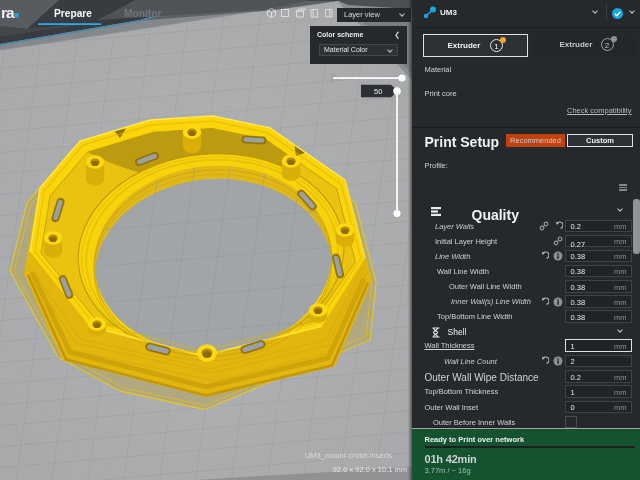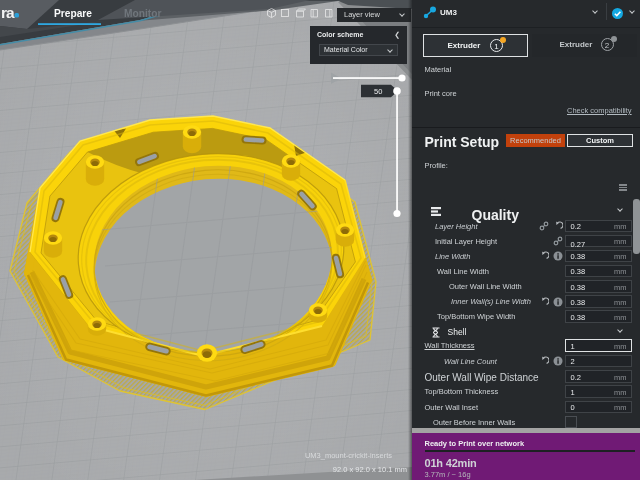--- a/index.html
+++ b/index.html
@@ -281,21 +281,21 @@
   </div>
 
   <div id="rows">
   <svg class="abs" style="left:19px; top:206.0px;" width="11" height="11">
         <rect x="0" y="1" width="10" height="2.2" fill="#e8eaec"></rect>
         <rect x="0" y="4.4" width="7" height="2.2" fill="#e8eaec"></rect>
         <rect x="0" y="7.8" width="10" height="2.2" fill="#e8eaec"></rect>
       </svg>
   <div class="abs" style="left:35.5px; top:206.5px; font-size:14px; font-weight:bold; color:#eff1f2;padding-left:24px;">Quality</div>
   <div class="chv" style="left:206px; top:207px;"></div>
-  <div class="abs" style="left:23px; top:221.5px; font-size:7.5px; font-style:italic; color:#c9cdd1;">Layer Height</div>
+  <div class="abs" style="left:23px; top:221.5px; font-size:7.5px; font-style:italic; color:#c9cdd1;">Layer Walls</div>
   <svg class="abs" style="left:126.5px; top:221px;" width="10" height="10">
         <g stroke="#90979c" stroke-width="1.2" fill="none">
           <circle cx="3" cy="7" r="1.8"></circle>
           <circle cx="7" cy="3" r="1.8"></circle>
           <line x1="3.8" y1="6.2" x2="6.2" y2="3.8"></line>
         </g>
       </svg>
   <svg class="abs" style="left:140.5px; top:221px;" width="10" height="10">
         <path d="M7.6,7.3 A3.2,3.2 0 1 0 4.4,2.1" fill="none" stroke="#b9bdc1" stroke-width="1.2"></path>
         <polygon points="3.2,0.6 5.6,2.3 3.4,3.9" fill="#b9bdc1"></polygon>
@@ -347,21 +347,21 @@
       </svg>
   <svg class="abs" style="left:140.5px; top:296.5px;" width="10" height="10">
         <circle cx="5" cy="5" r="4.5" fill="#8b9095"></circle>
         <rect x="4.3" y="4.2" width="1.5" height="3.6" fill="#26292c"></rect>
         <rect x="4.3" y="2.2" width="1.5" height="1.5" fill="#26292c"></rect>
       </svg>
   <div class="abs" style="left:152.5px; top:295.25px; width:67px; height:12.5px; background:#202327; border:1px solid #3f4347;">
         <span style="position:absolute; left:5px; top:1.5px; font-size:7.5px; color:#e8eaec;">0.38</span>
         <span style="position:absolute; right:4px; top:1.5px; font-size:7.5px; color:#8b8f93;">mm</span>
       </div>
-  <div class="abs" style="left:25px; top:312.0px; font-size:7.5px;">Top/Bottom Wipe Width</div>
+  <div class="abs" style="left:25px; top:312.0px; font-size:7.5px;">Top/Bottom Line Width</div>
   <div class="abs" style="left:152.5px; top:310.25px; width:67px; height:12.5px; background:#202327; border:1px solid #3f4347;">
         <span style="position:absolute; left:5px; top:1.5px; font-size:7.5px; color:#e8eaec;">0.38</span>
         <span style="position:absolute; right:4px; top:1.5px; font-size:7.5px; color:#8b8f93;">mm</span>
       </div>
   <svg class="abs" style="left:19px; top:326.5px;" width="11" height="11">
         <path d="M1.5,1 h7 M1.5,10 h7 M2.5,1 c0,3 4,3 4,4.5 c0,1.5 -4,1.5 -4,4.5 M6.5,1 c0,3 -4,3 -4,4.5 c0,1.5 4,1.5 4,4.5" fill="none" stroke="#e8eaec" stroke-width="1.1"></path>
       </svg>
   <div class="abs" style="left:35.5px; top:327px; font-size:8.5px; font-weight:normal; color:#eff1f2;">Shell</div>
   <div class="chv" style="left:206px; top:327.5px;"></div>
   <div class="abs" style="left:12.5px; top:341.0px; font-size:7.5px;text-decoration:underline;">Wall Thickness</div>
@@ -394,21 +394,21 @@
       </div>
   <div class="abs" style="left:12.5px; top:402.5px; font-size:7.5px;">Outer Wall Inset</div>
   <div class="abs" style="left:152.5px; top:400.75px; width:67px; height:12.5px; background:#202327; border:1px solid #3f4347;">
         <span style="position:absolute; left:5px; top:1.5px; font-size:7.5px; color:#e8eaec;">0</span>
         <span style="position:absolute; right:4px; top:1.5px; font-size:7.5px; color:#8b8f93;">mm</span>
       </div>
   <div class="abs" style="left:21px; top:418.0px; font-size:7.5px;">Outer Before Inner Walls</div>
   <div class="abs" style="left:152.5px; top:416.25px; width:12px; height:12px; background:#26292c; border:1px solid #4a4e53;"></div>
   </div>
 
-  <div class="abs" style="left:0; top:428px; width:228px; height:52px; background:#701a75; border-top:5px solid #a3a3a3;">
+  <div class="abs" style="left:0; top:428px; width:228px; height:52px; background:#14532d; border-top:1px solid #a3a3a3;">
     <div style="position:absolute; left:12.5px; top:6px; font-size:7.5px; font-weight:bold; color:#eef0f1;">Ready to Print over network</div>
     <div style="position:absolute; left:12.5px; top:16.5px; width:210px; height:2.5px; background:#1d2023;"></div>
     <div style="position:absolute; left:12.5px; top:24px; font-size:11px; font-weight:bold; color:#ced2d5; letter-spacing:-0.2px;">01h 42min</div>
     <div style="position:absolute; left:12.5px; top:37px; font-size:7.5px; color:#b4b8bb;">3.77m / ~ 16g</div>
     <div style="position:absolute; left:118px; top:26px; width:104px; height:19px; background:#0ba7e1; border-radius:2px;margin-top:40px;">
       <span style="position:absolute; left:12px; top:5.5px; font-size:7.6px; font-weight:bold; color:#fff;">Print over network</span>
       <span class="chv" style="right:8px; top:6px; border-color:#fff;"></span>
     </div>
   </div>
 

